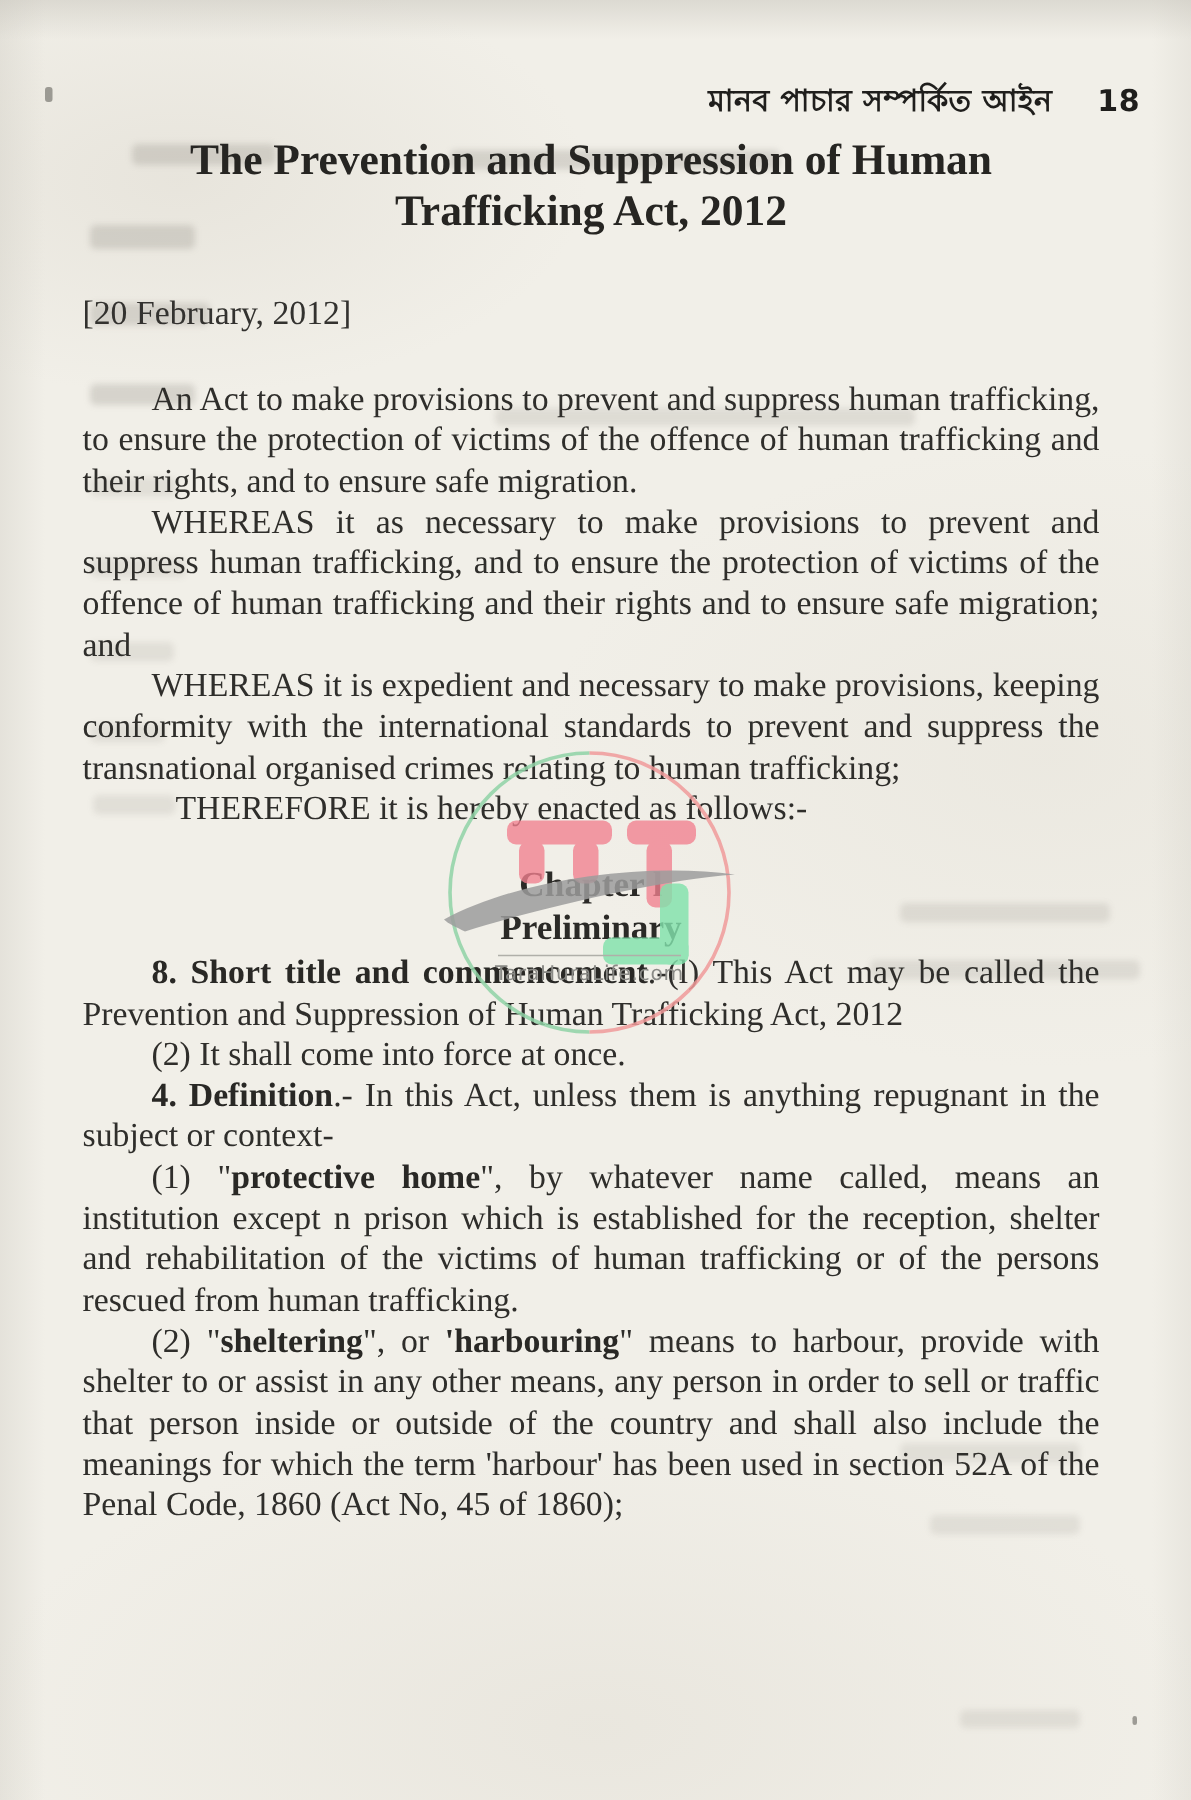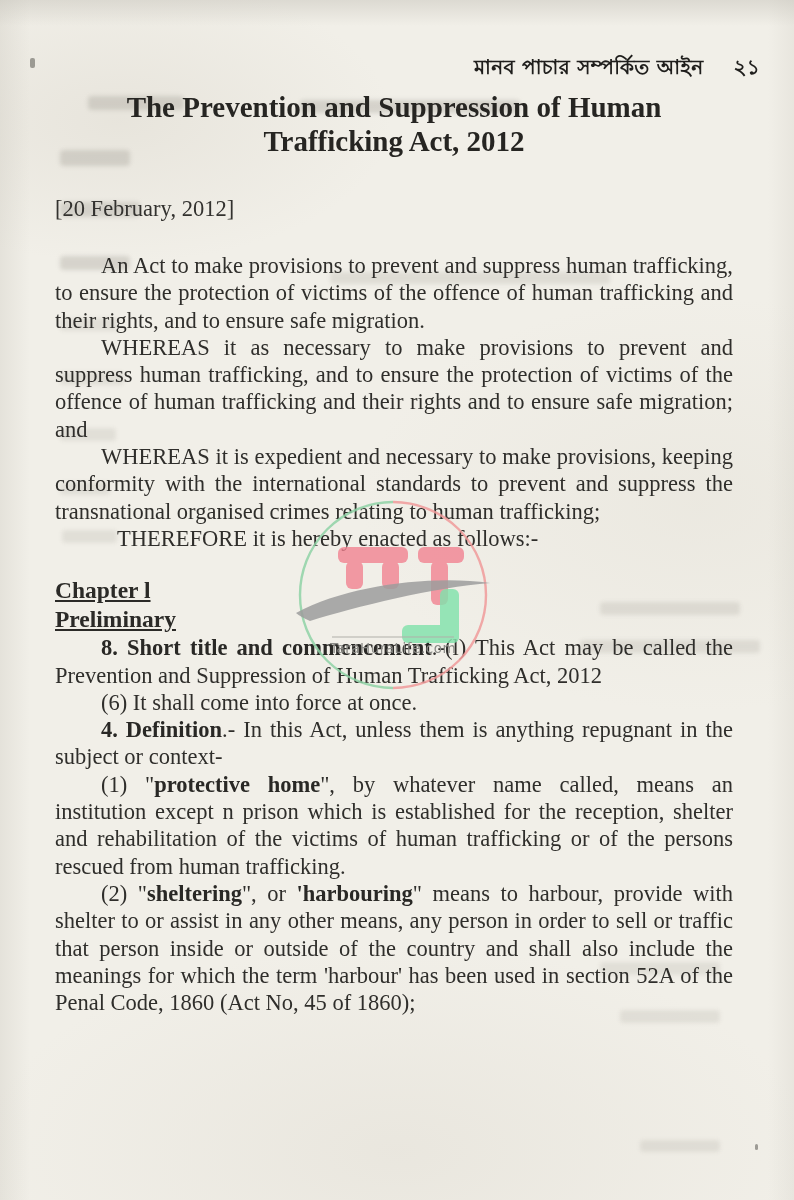--- a/index.html
+++ b/index.html
@@ -35,21 +35,21 @@
   .act-no{text-align:center;font-size:24px;line-height:28px;margin-top:5px;color:#33322f;}
   .enact-date{text-align:left;font-size:22.5px;margin-top:38px;color:#33322f;}
   p.body{
     margin:0;font-size:22.5px;line-height:27.3px;
     text-align:justify;color:#2f2e2b;
   }
   p.body.first{margin-top:30px;}
   .ind{text-indent:46px;}
   .ind-big{text-indent:62px;}
   .b{font-weight:700;color:#292825;}
-  .chapter-block{margin-top:24px;text-align:left;font-weight:700;color:#2b2a27;text-decoration:underline;}
+  .chapter-block{margin-top:24px;text-align:center;font-weight:700;color:#2b2a27;}
   .chapter-line{font-size:23.5px;line-height:29px;}
   .mt-sm{margin-top:5px;}
   
   .watermark{position:absolute;left:290px;top:497px;width:206px;height:200px;pointer-events:none;}
   
   .bleed{
     position:absolute;border-radius:4px;
     background:rgba(118,114,104,.22);
     filter:blur(2.2px);
   }
@@ -74,40 +74,40 @@
   <div class="bleed" style="left:600px;top:602px;width:140px;height:13px;opacity:.7;"></div>
   <div class="bleed" style="left:580px;top:640px;width:180px;height:13px;opacity:.7;"></div>
   <div class="bleed" style="left:600px;top:962px;width:120px;height:13px;opacity:.6;"></div>
   <div class="bleed" style="left:620px;top:1010px;width:100px;height:13px;opacity:.6;"></div>
   <div class="bleed" style="left:640px;top:1140px;width:80px;height:12px;opacity:.6;"></div>
   <div class="speck" style="left:30px;top:58px;width:5px;height:10px;"></div>
   <div class="speck" style="left:755px;top:1144px;width:3px;height:6px;"></div>
 
   <div class="bn-header">
     <span>মানব পাচার সম্পর্কিত আইন</span>
-    <span>২১</span>
+    <span>18</span>
   </div>
 
   <div class="col">
 
     <div class="headline">The Prevention and Suppression of Human Trafficking Act, 2012</div>
     <div class="enact-date">[20 February, 2012]</div>
 
     <p class="body first ind">An Act to make provisions to prevent and suppress human trafficking, to ensure the protection of victims of the offence of human trafficking and their rights, and to ensure safe migration.</p>
     <p class="body ind">WHEREAS it as necessary to make provisions to prevent and suppress human trafficking, and to ensure the protection of victims of the offence of human trafficking and their rights and to ensure safe migration; and</p>
     <p class="body ind">WHEREAS it is expedient and necessary to make provisions, keeping conformity with the international standards to prevent and suppress the transnational organised crimes relating to human trafficking;</p>
     <p class="body ind-big">THEREFORE it is hereby enacted as follows:-</p>
 
     <div class="chapter-block">
       <div class="chapter-line">Chapter l</div>
       <div class="chapter-line">Preliminary</div>
     </div>
 
     <p class="body ind"><span class="b">8. Short title and commencement</span><span>.-(l) This Act may be called the Prevention and Suppression of Human Trafficking Act, 2012</span></p>
-    <p class="body ind">(6) It shall come into force at once.</p>
+    <p class="body ind">(2) It shall come into force at once.</p>
 
     <p class="body ind mt-sm"><span class="b">4. Definition</span><span>.- In this Act, unless them is anything repugnant in the subject or context-</span></p>
 
     <p class="body ind"><span>(1) "</span><span class="b">protective home</span><span>", by whatever name called, means an institution except n prison which is established for the reception, shelter and rehabilitation of the victims of human trafficking or of the persons rescued from human trafficking.</span></p>
 
     <p class="body ind"><span>(2) "</span><span class="b">sheltering</span><span>", or </span><span class="b">'harbouring</span><span>" means to harbour, provide with shelter to or assist in any other means, any person in order to sell or traffic that person inside or outside of the country and shall also include the meanings for which the term 'harbour' has been used in section 52A of the Penal Code, 1860 (Act No, 45 of 1860);</span></p>
 
   </div>
 
   <svg class="watermark" viewBox="0 0 206 200">

